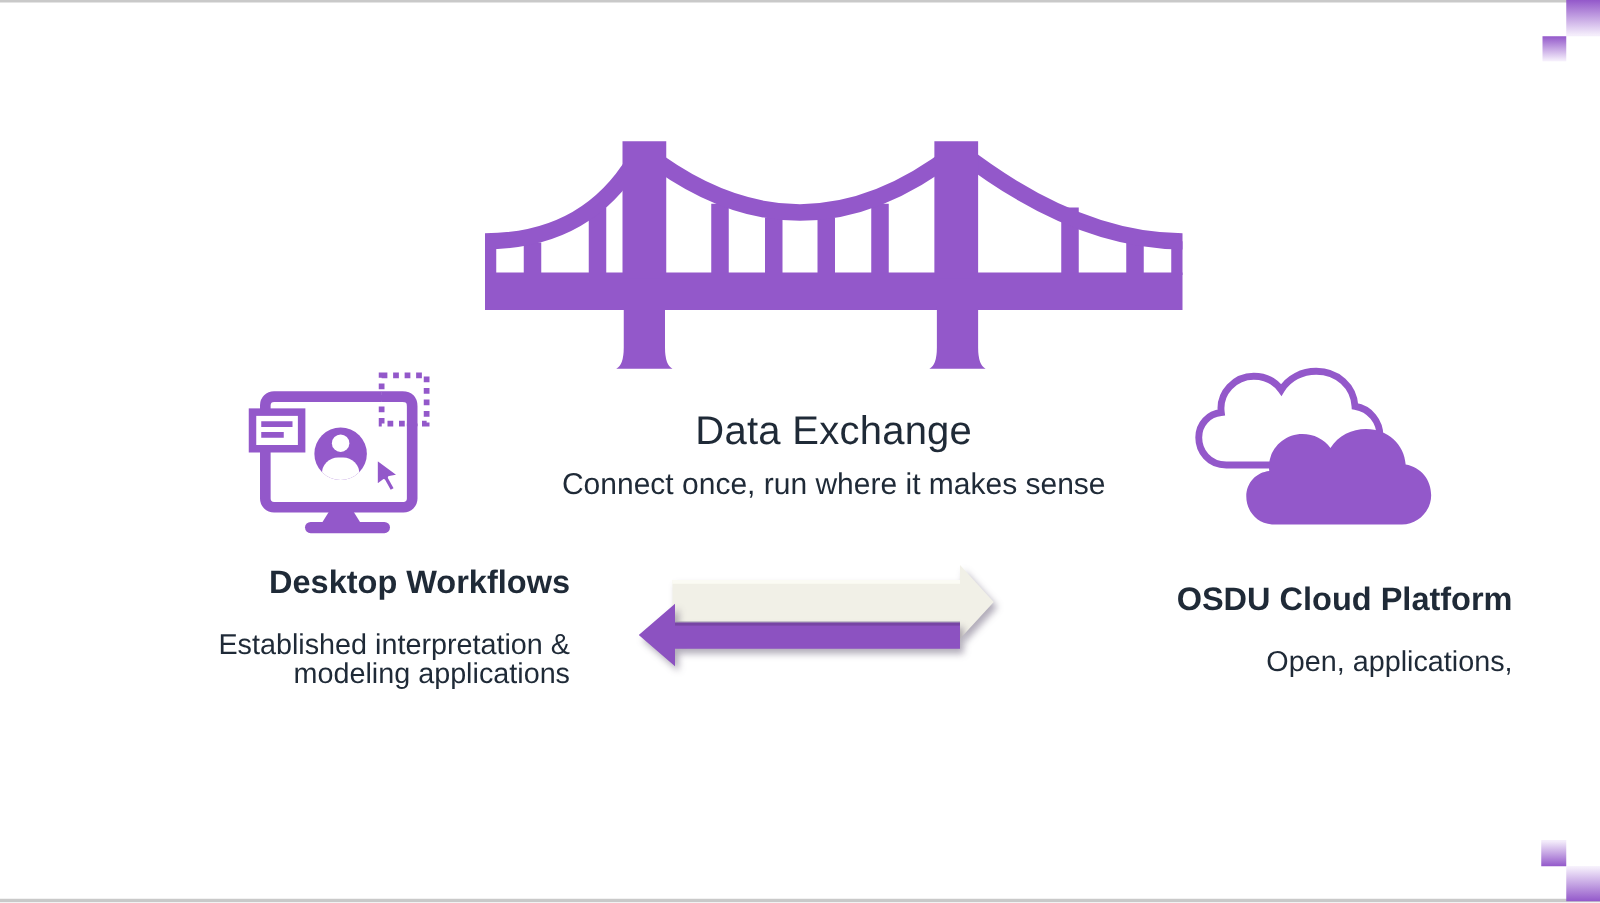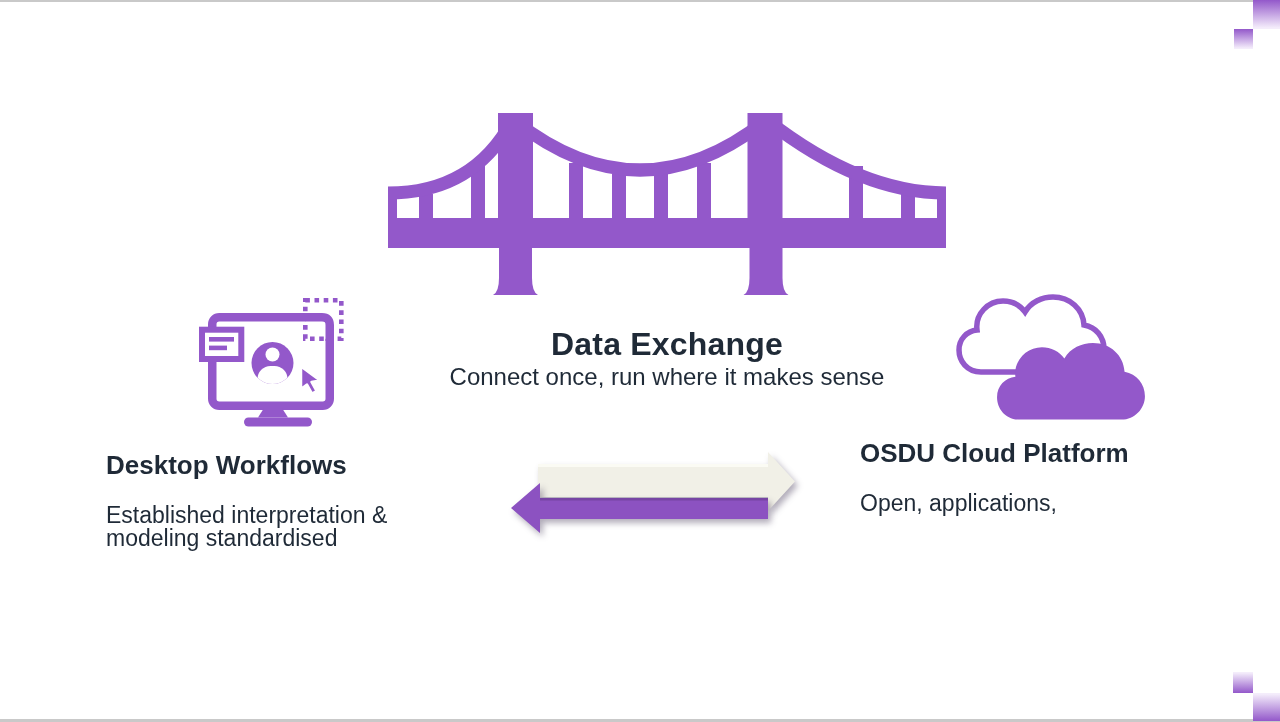--- a/index.html
+++ b/index.html
@@ -21,29 +21,29 @@
     font-family:"Liberation Sans","DejaVu Sans",sans-serif;
     color:var(--ink);
   }
   .abs{position:absolute;}
   .edge-line{left:0;width:1280px;height:2px;background:var(--line-gray);}
   .corner-sq{position:absolute;}
   .grad-down{background:linear-gradient(180deg,var(--accent-purple) 0%,var(--grad-light) 96%);}
   .grad-up{background:linear-gradient(180deg,var(--grad-light) 4%,var(--accent-purple) 100%);}
 
   .title-block{left:383px;top:326px;width:568px;text-align:center;}
-  .title-block h1{font-size:32px;font-weight:700;letter-spacing:.2px;text-align:center;}
-  .title-block .subtitle{font-size:24px;font-weight:400;}
+  .title-block h1{font-size:32px;font-weight:400;letter-spacing:.2px;text-align:center;}
+  .title-block .subtitle{font-size:24px;font-weight:400;margin-top:11px;}
 
-  .col{width:350px;text-align:left;}
+  .col{width:350px;text-align:right;}
   .col h2{font-size:26px;font-weight:700;}
   .col .desc{font-size:23px;line-height:23px;margin-top:23px;}
   .col .desc span{display:block;}
   .col-left{left:106px;top:450px;}
-  .col-right{left:860px;top:438px;}
+  .col-right{left:860px;top:464px;}
 
   svg{display:block;overflow:visible;}
   .pf{fill:var(--accent-purple);}
   .ps{stroke:var(--accent-purple);fill:none;}
   .cable{stroke:var(--accent-purple);fill:none;stroke-width:13;}
   .shadowed{filter:drop-shadow(3px 4px 3px rgba(70,58,88,.42));}
 </style>
 </head>
 <body>
 
@@ -135,21 +135,21 @@
 
 <div class="abs title-block">
   <h1>Data Exchange</h1>
   <div class="subtitle">Connect once, run where it makes sense</div>
 </div>
 
 <div class="abs col col-left">
   <h2>Desktop Workflows</h2>
   <div class="desc">
     <span>Established interpretation &amp;</span>
-    <span>modeling standardised</span>
+    <span>modeling applications</span>
   </div>
 </div>
 
 <div class="abs col col-right">
   <h2>OSDU Cloud Platform</h2>
   <div class="desc">
     <span>Open, applications,</span>
   </div>
 </div>
 

